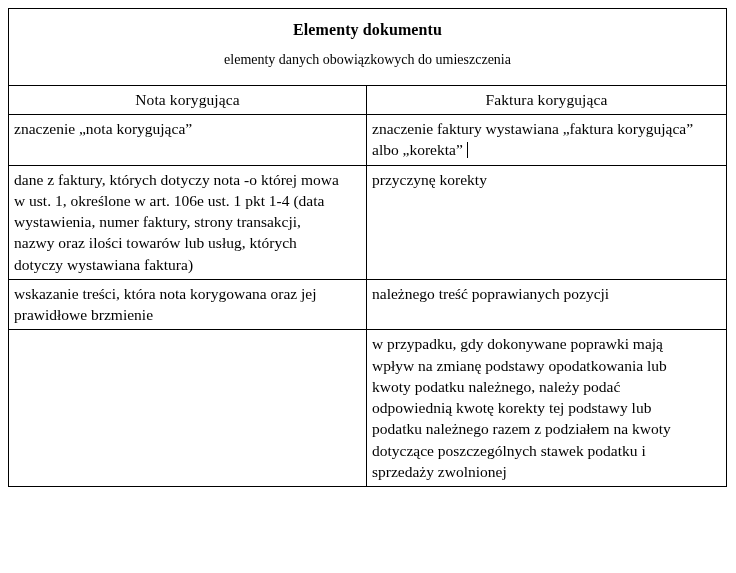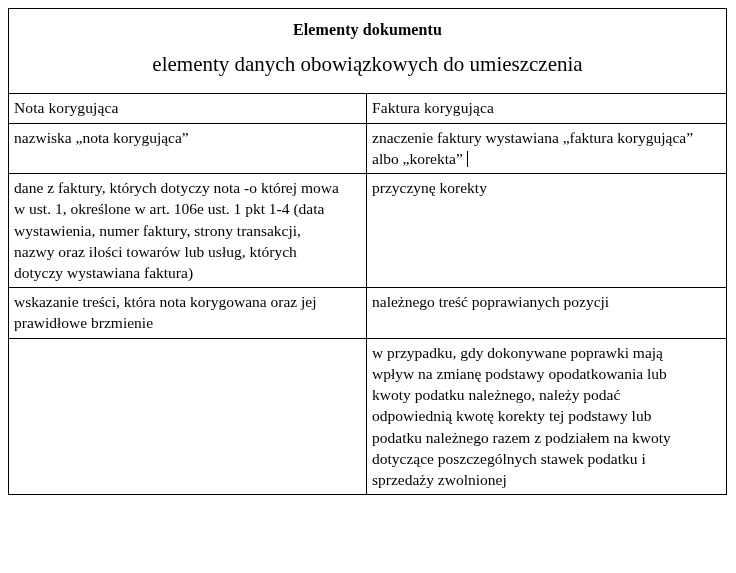--- a/index.html
+++ b/index.html
@@ -56,32 +56,33 @@
     text-align: center;
     font-weight: bold;
     font-size: 16px;
     line-height: 1.2;
     padding: 8px 0 0 0;
     letter-spacing: 0.1px;
   }
   .doc-subtitle {
     text-align: center;
     font-weight: normal;
-    font-size: 21px;
+    font-size: 14px;
     line-height: 1.2;
     padding: 13px 0 12px 0;
   }
 
   
   .col-head {
     font-weight: bold;
     font-size: 16px;
     padding-top: 5px;
     padding-bottom: 7px;
     letter-spacing: 0.1px;
+    text-align: center;
   }
 
   .cell-text {
     white-space: pre-line;
     word-wrap: break-word;
   }
 
   .cell-empty {
     min-height: 10px;
   }
@@ -115,21 +116,21 @@
         </td>
       </tr>
 
       <tr>
         <td class="col-head">Nota korygująca</td>
         <td class="col-head">Faktura korygująca</td>
       </tr>
 
       <tr>
         <td>
-          <span class="cell-text">nazwiska „nota korygująca”</span>
+          <span class="cell-text">znaczenie „nota korygująca”</span>
         </td>
         <td>
           <span class="cell-text">znaczenie faktury wystawiana „faktura korygująca”
 albo „korekta”</span><span class="caret"></span>
         </td>
       </tr>
 
 
 
       <tr>

